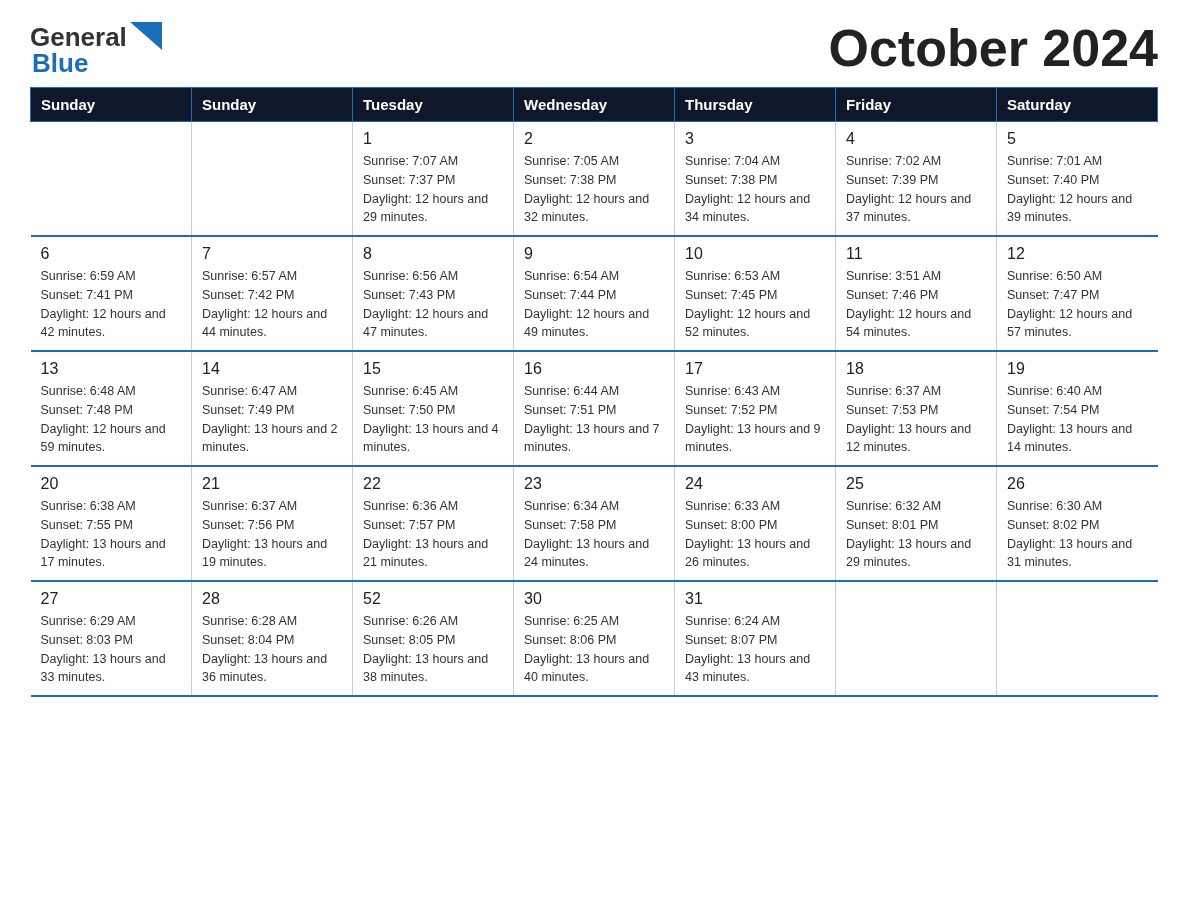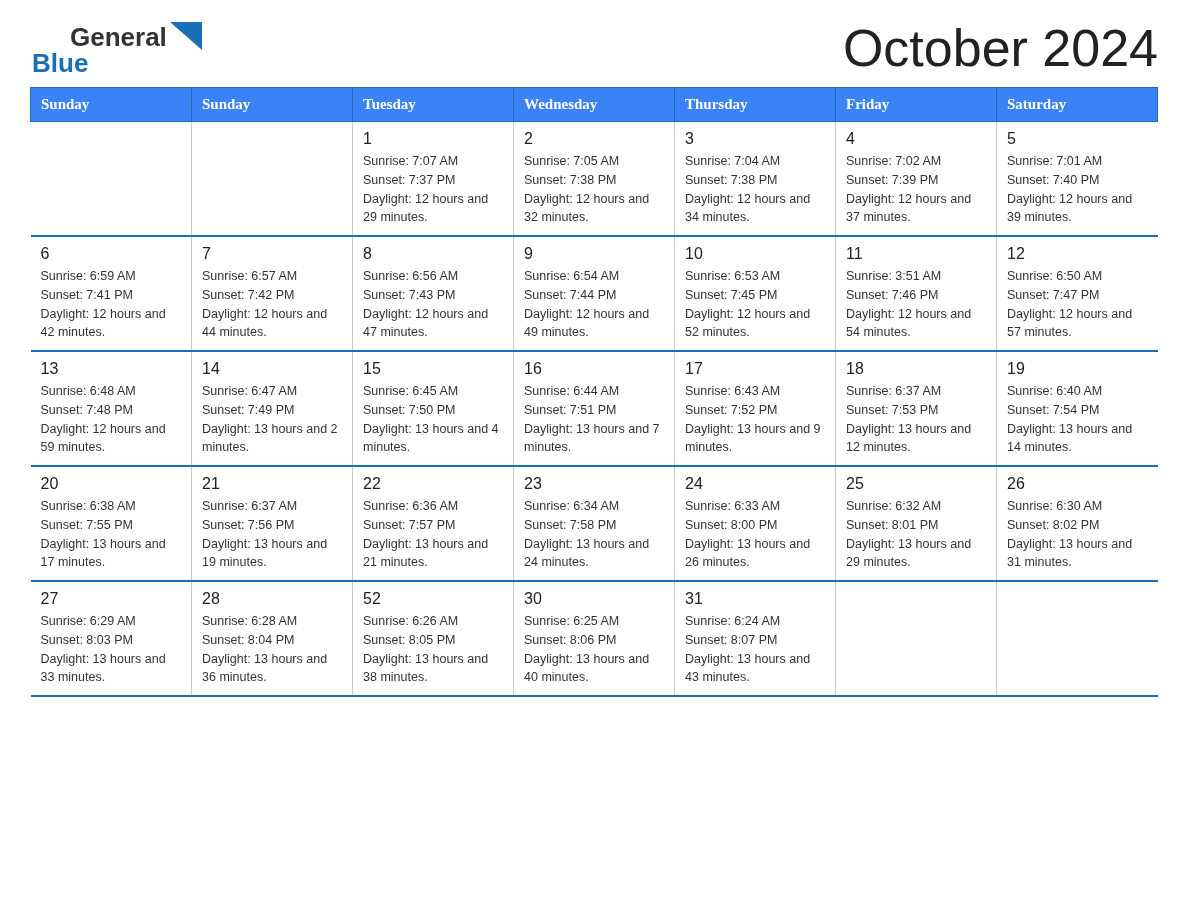--- a/index.html
+++ b/index.html
@@ -19,45 +19,43 @@
     .logo {
       display: flex;
       align-items: center;
       gap: 0;
     }
     .logo-text {
       font-size: 26px;
       font-weight: bold;
       color: #333;
       line-height: 1;
-      margin-left: 40px;
     }
     .title-section {
       text-align: right;
     }
     .main-title {
       font-size: 52px;
-      font-weight: normal;
+      font-weight: bold;
       color: #222;
       line-height: 1.1;
     }
     .subtitle {
       font-size: 20px;
       color: #444;
       margin-top: 4px;
     }
     table {
       width: 100%;
       border-collapse: collapse;
       margin-top: 10px;
       table-layout: fixed;
     }
     thead tr {
-      background-color: #3b82f6;
-      font-family: Liberation Serif, serif;
+      background-color: #0f172a;
     }
     thead th {
       color: #fff;
       font-size: 15px;
       font-weight: bold;
       padding: 8px 10px;
       text-align: left;
       border: 1px solid #1a6eb5;
     }
     tbody tr {

